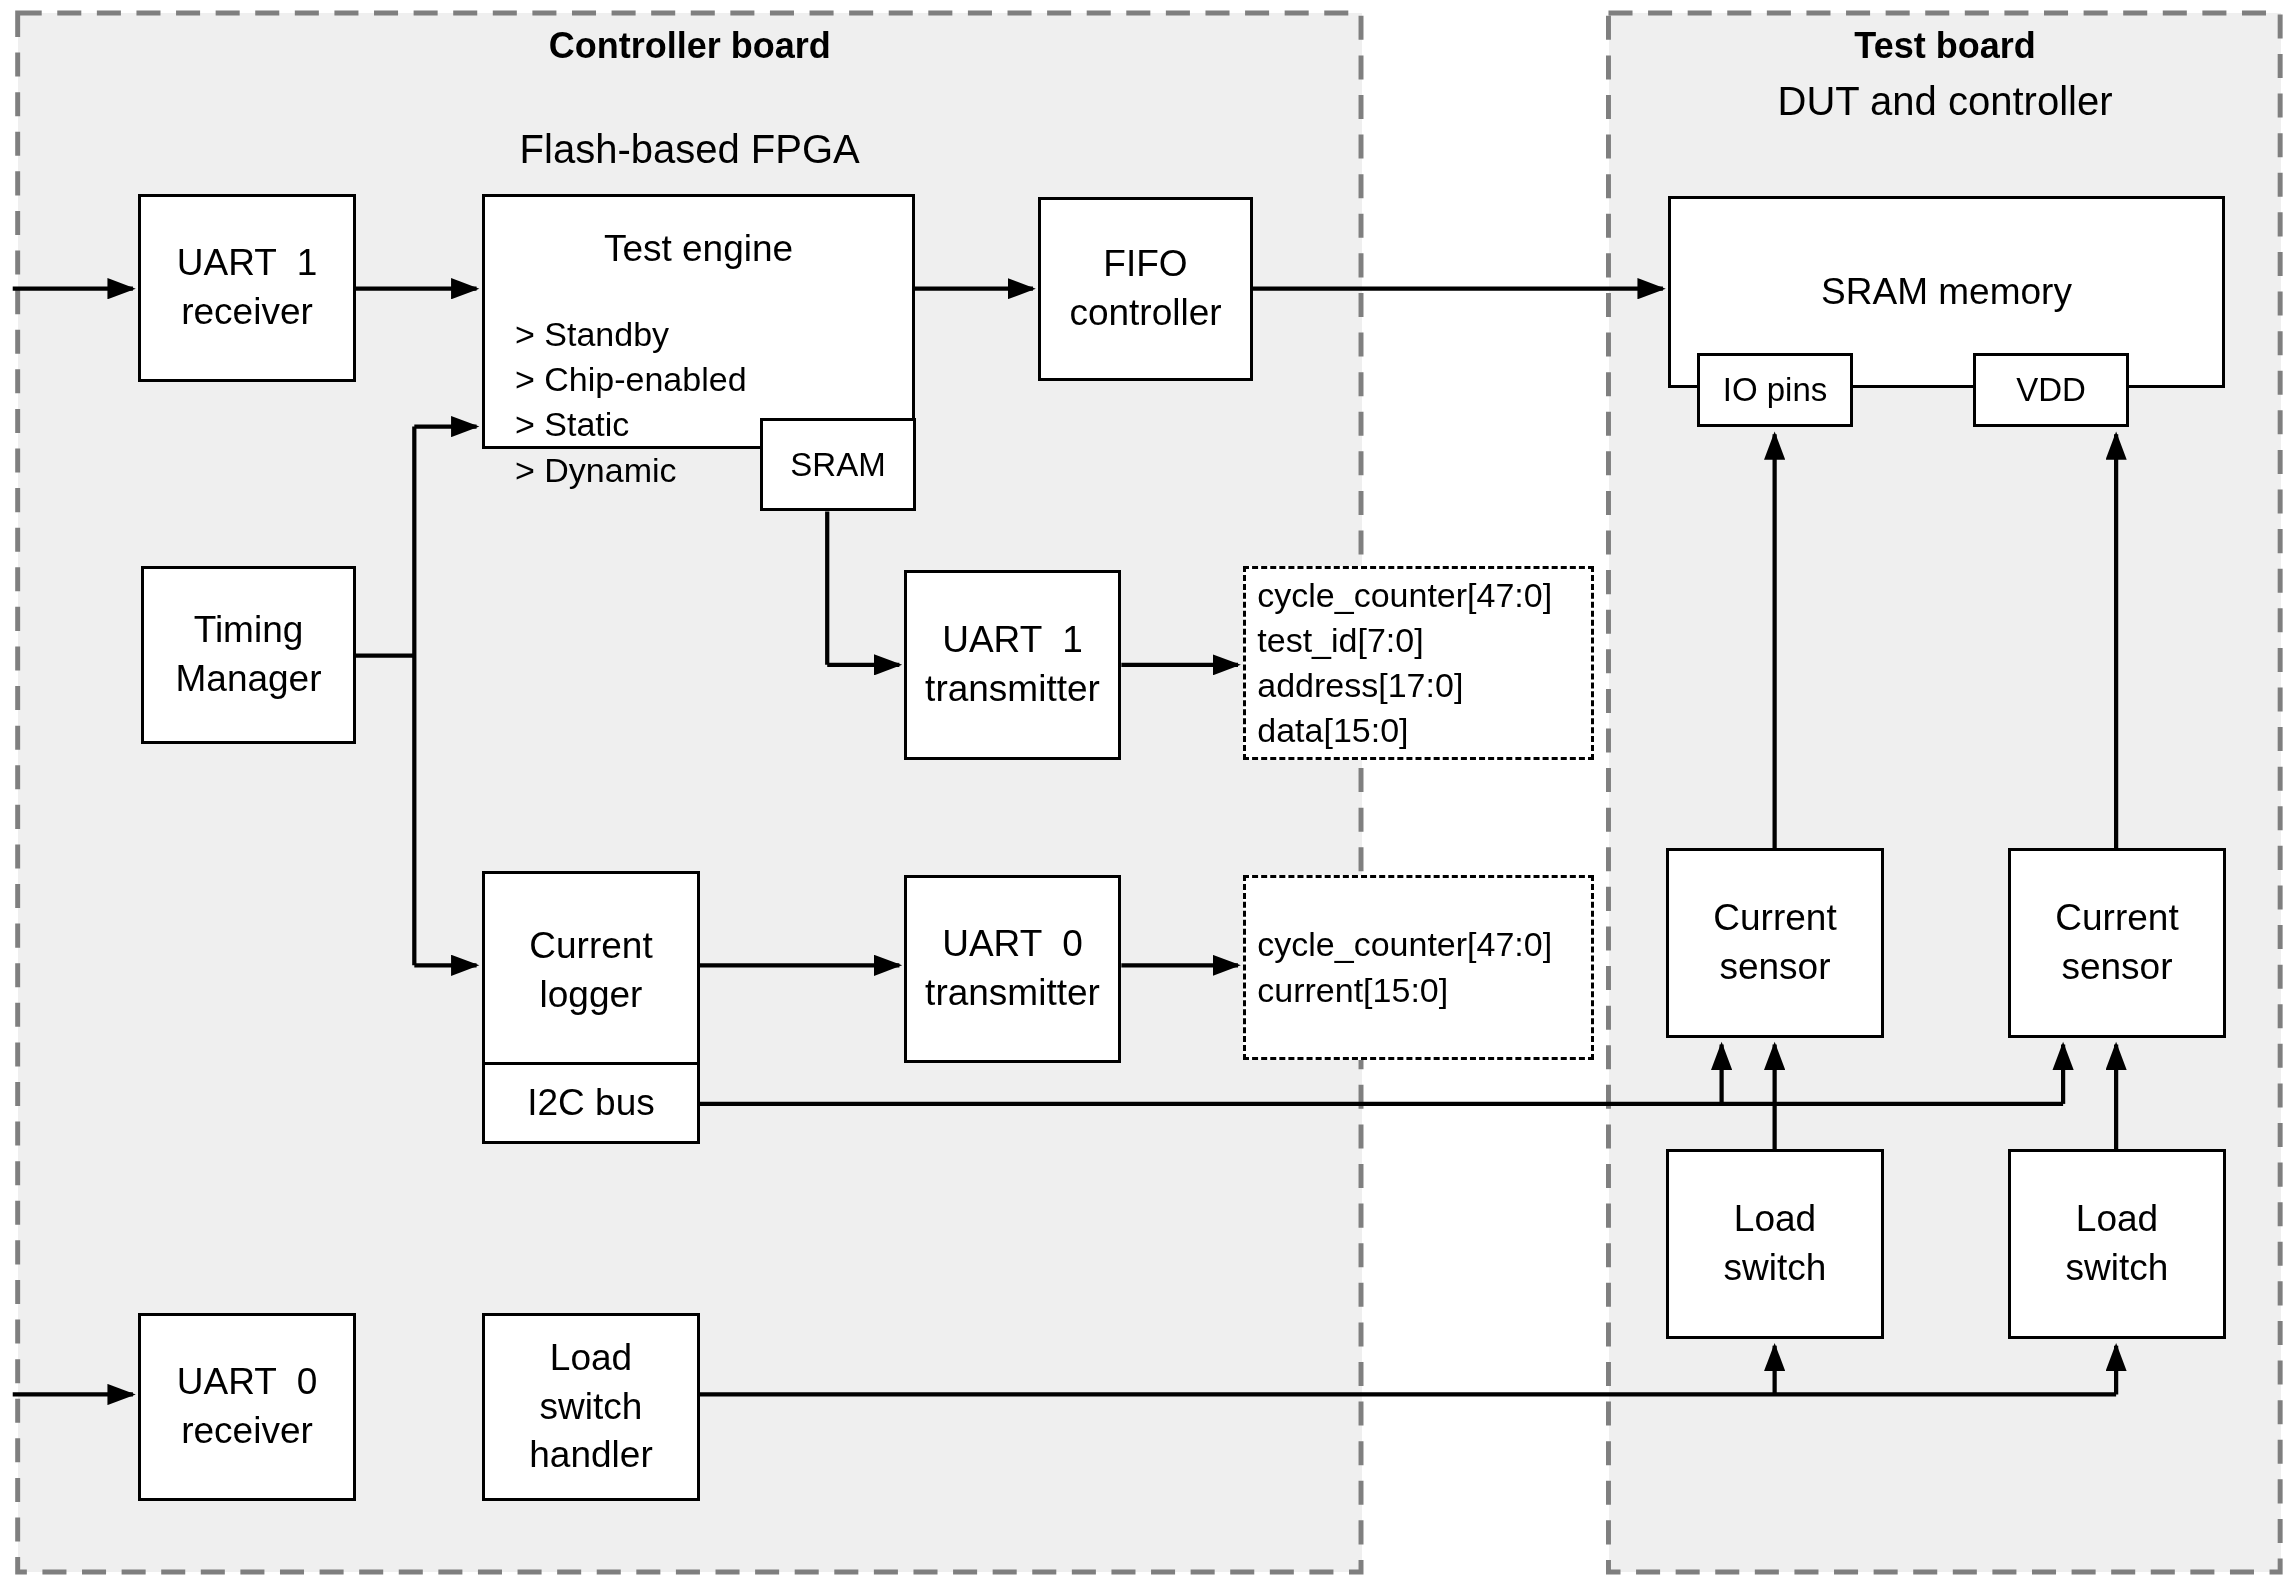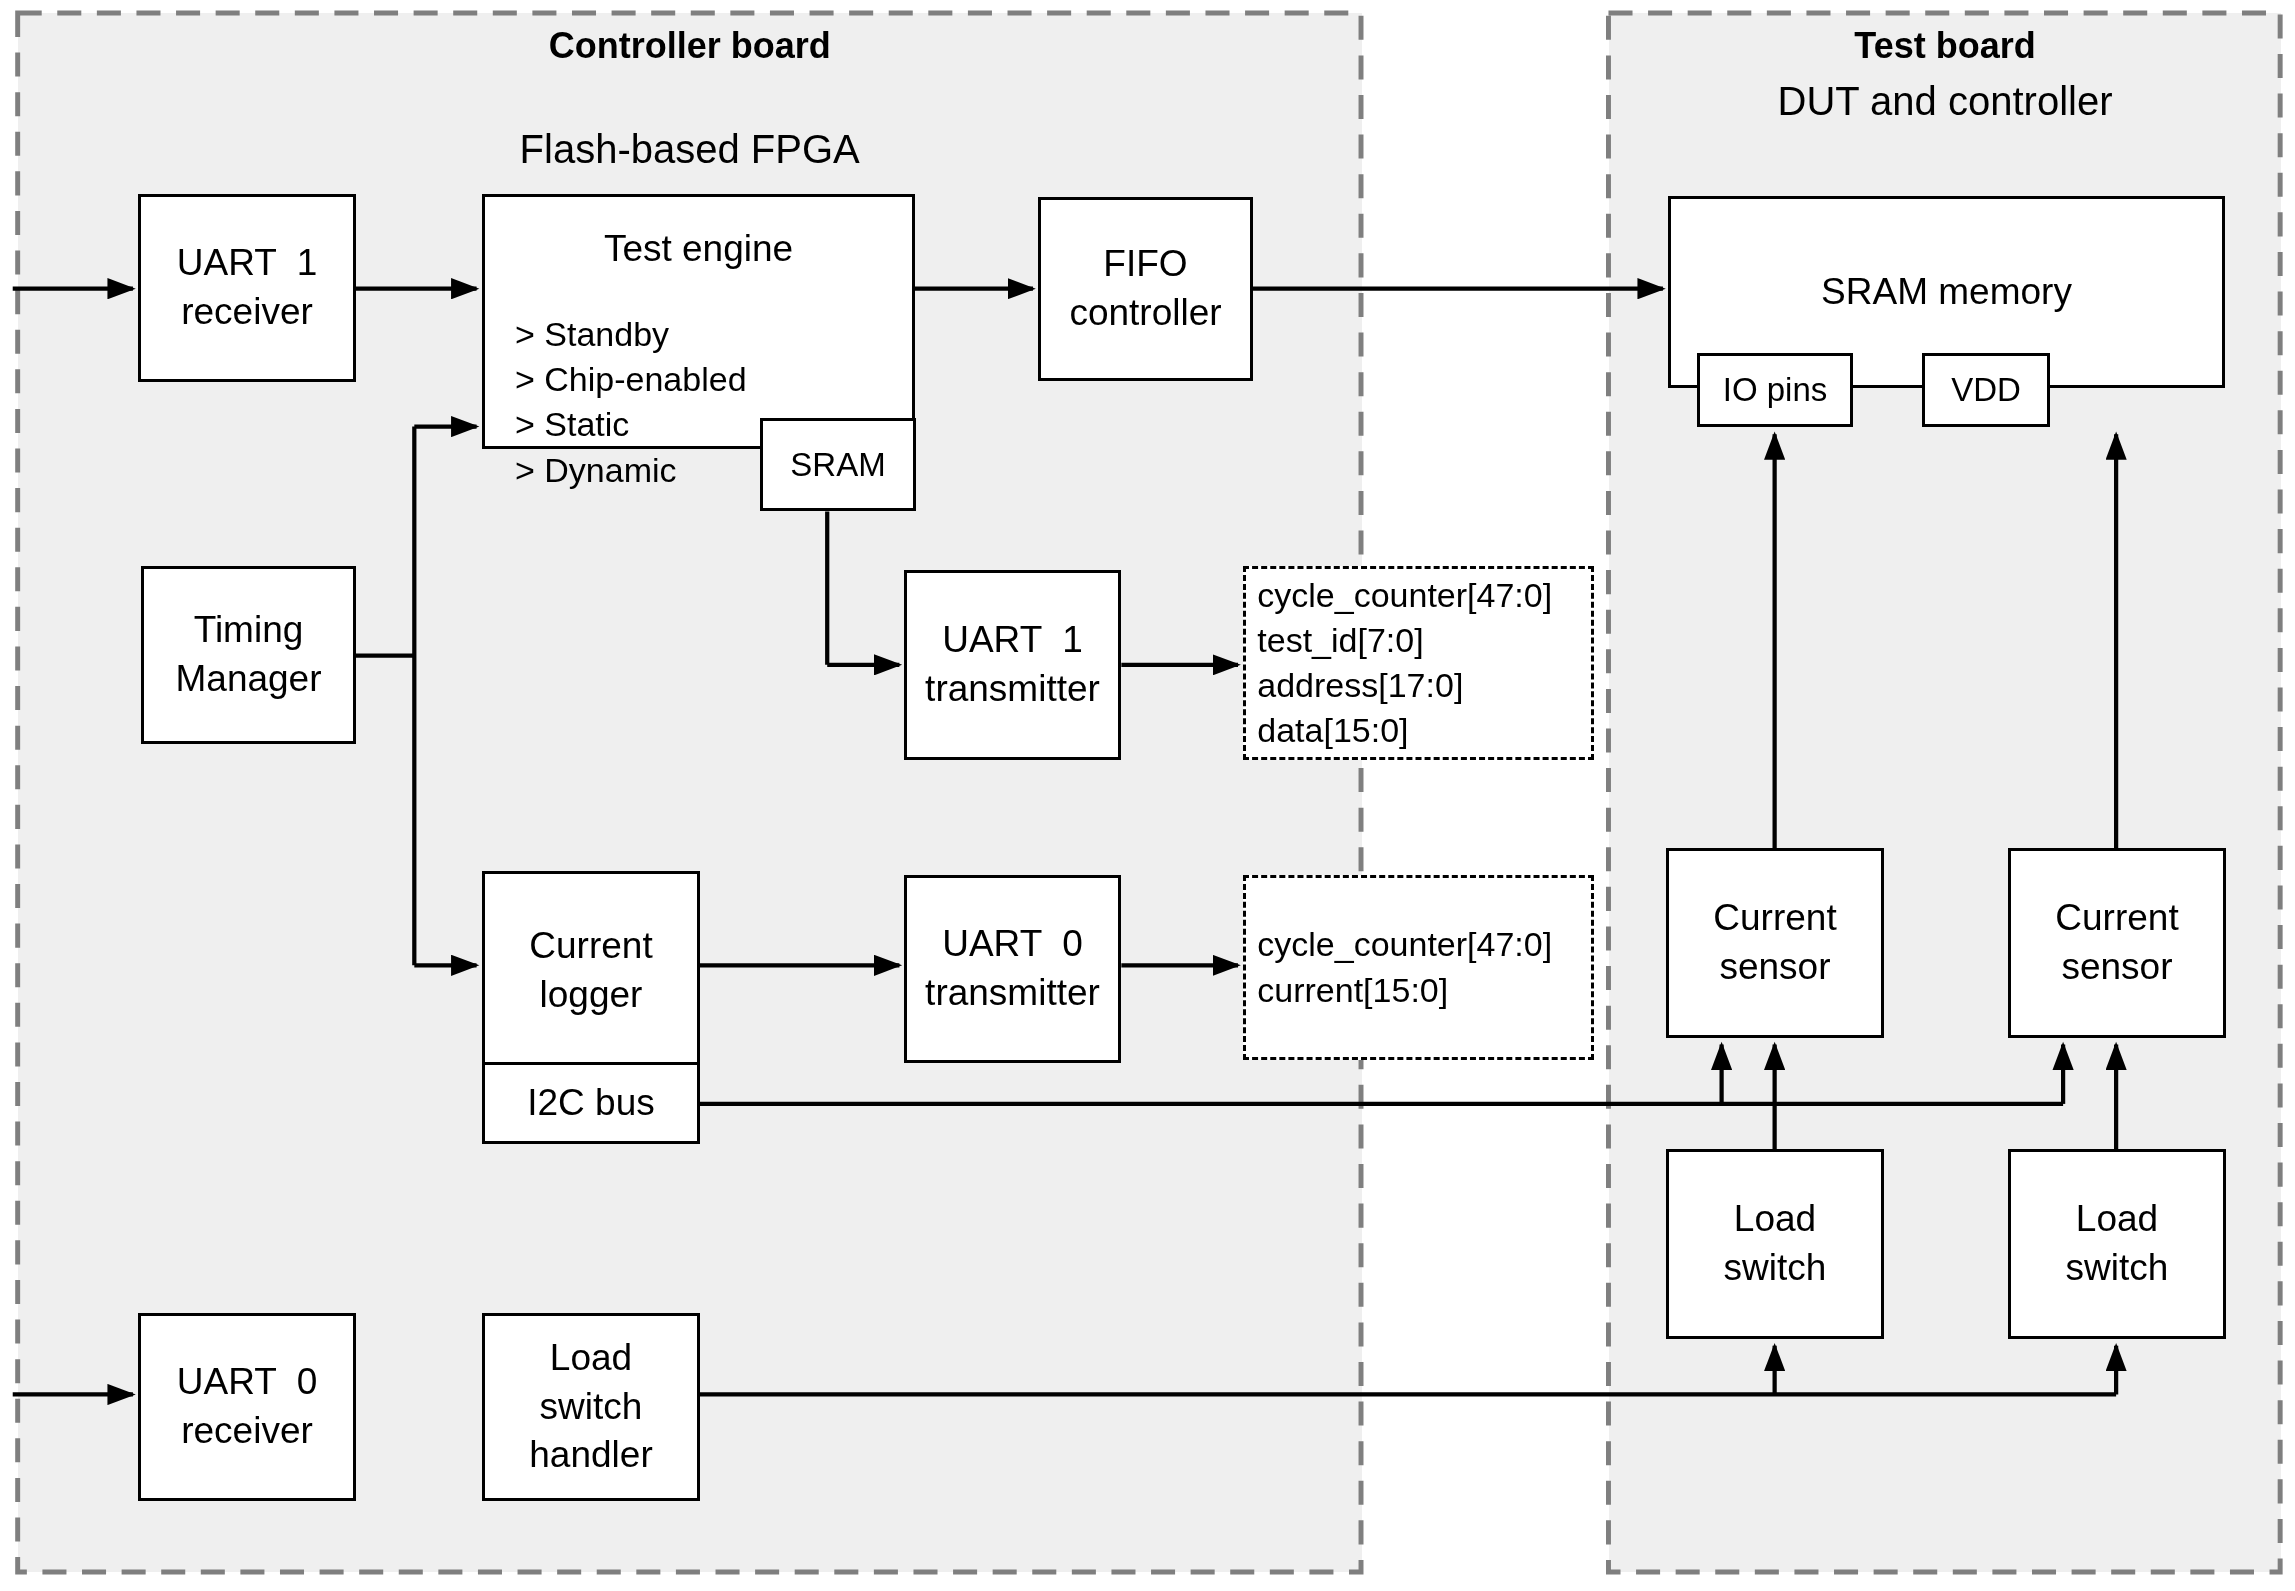--- a/index.html
+++ b/index.html
@@ -155,21 +155,21 @@
 receiver</div>
 
 <div class="box" style="left:482px;top:1313px;width:218px;height:188px;">Load
 switch
 handler</div>
 
 <div class="box" style="left:1668px;top:196px;width:557px;height:192px;">SRAM memory</div>
 
 <div class="box sub" style="left:1697px;top:353px;width:156px;height:74px;">IO pins</div>
 
-<div class="box sub" style="left:1922px;top:353px;width:128px;height:74px;">VDD</div>
+<div class="box sub" style="left:1973px;top:353px;width:156px;height:74px;">VDD</div>
 
 <div class="box" style="left:1666px;top:848px;width:218px;height:190px;">Current
 sensor</div>
 
 <div class="box" style="left:2008px;top:848px;width:218px;height:190px;">Current
 sensor</div>
 
 <div class="box" style="left:1666px;top:1149px;width:218px;height:190px;">Load
 switch</div>
 

